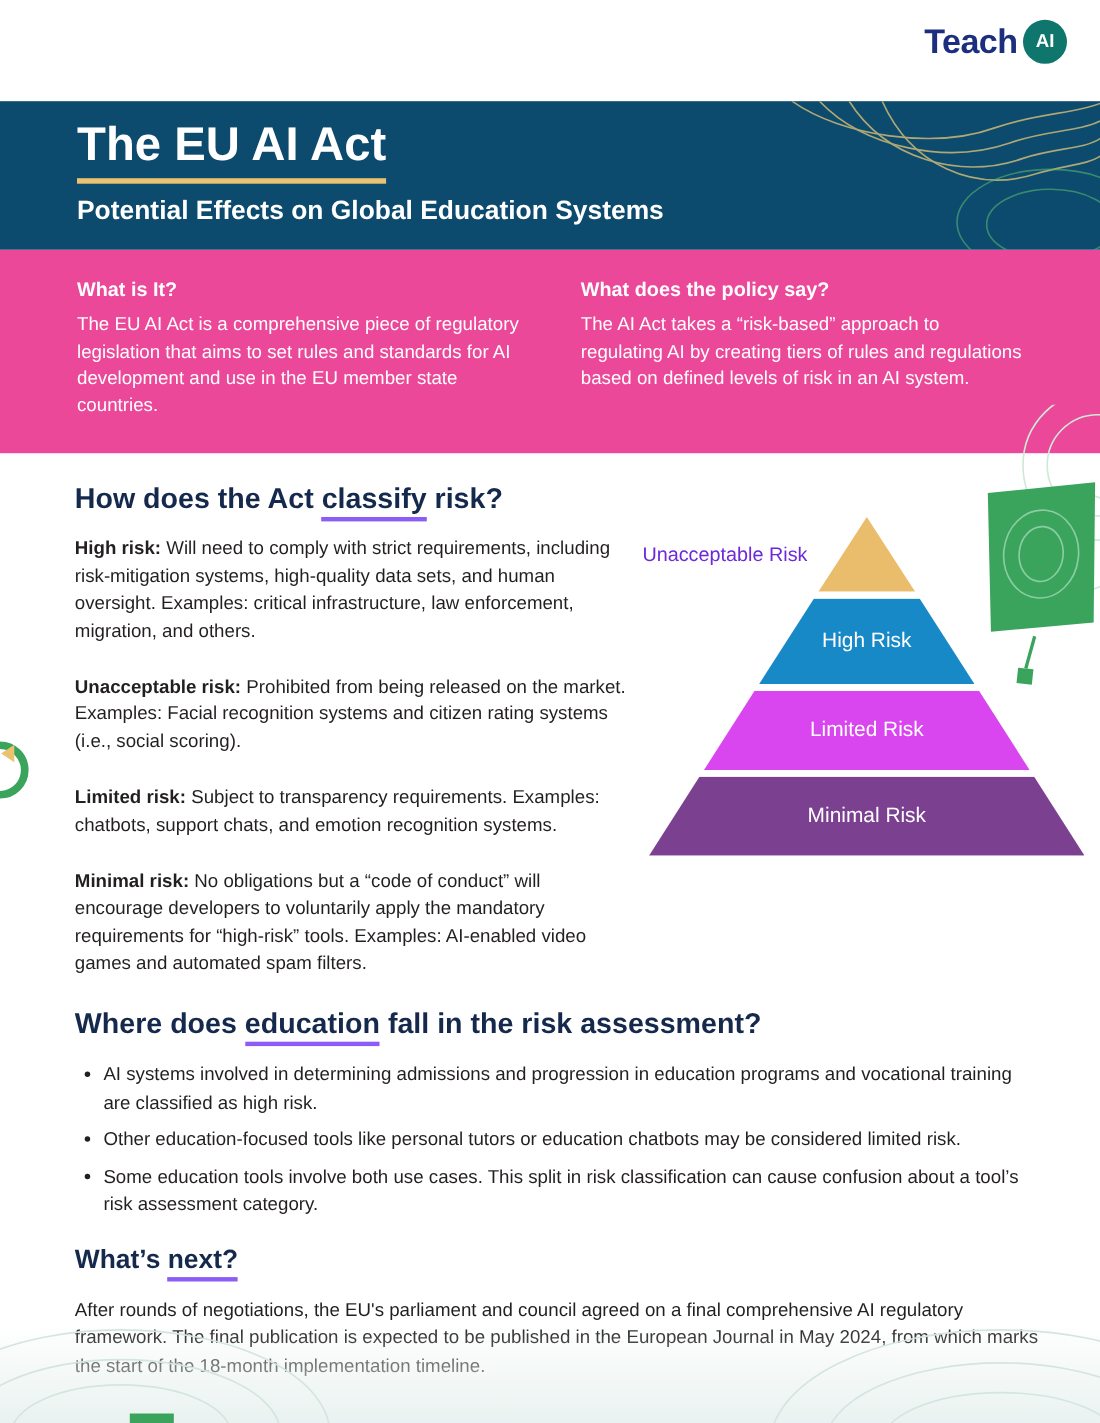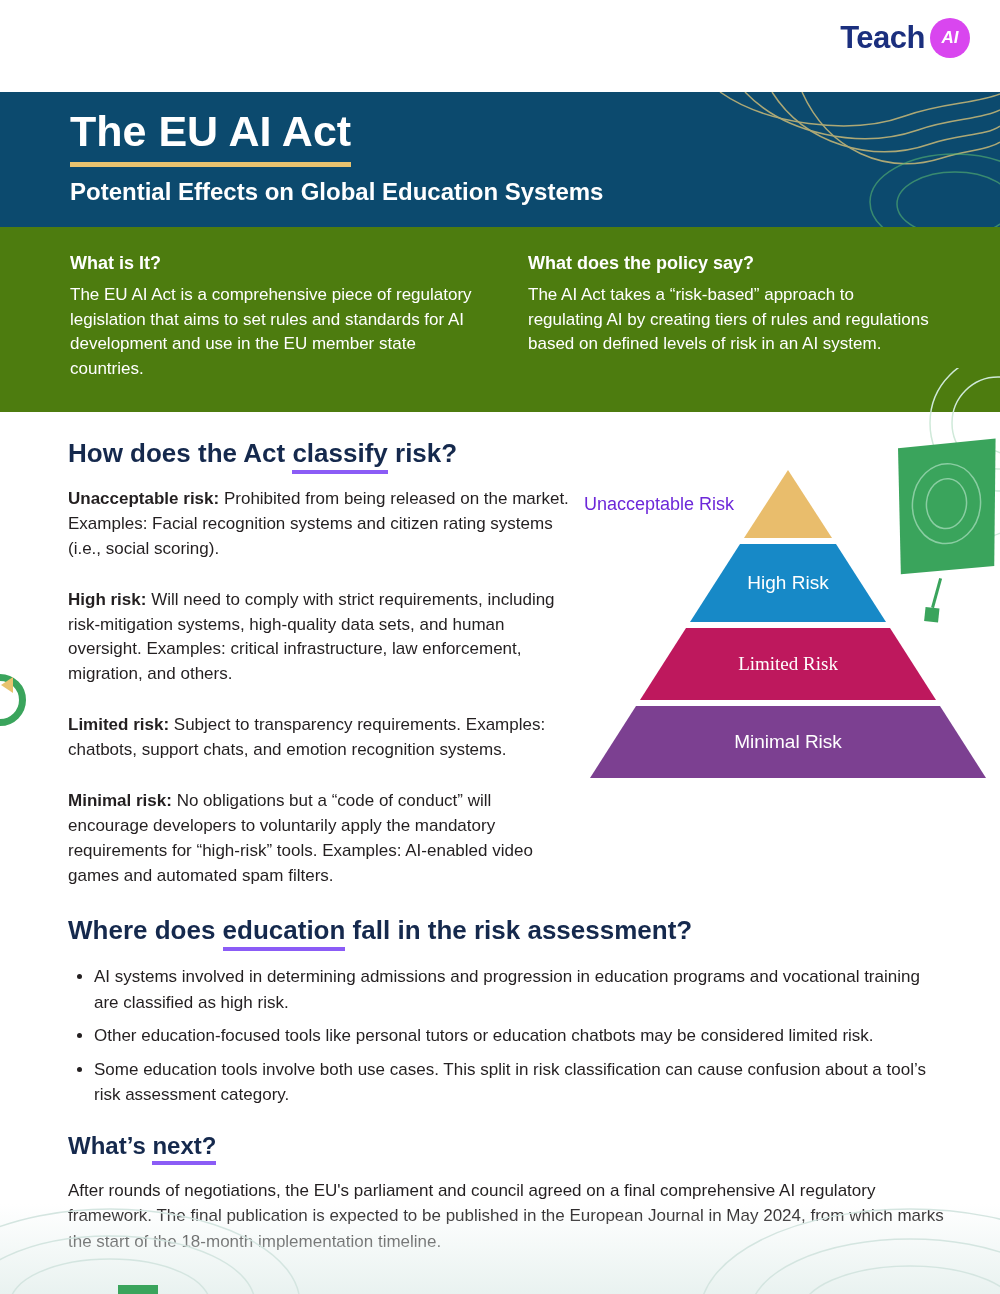--- a/index.html
+++ b/index.html
@@ -6,36 +6,36 @@
   .page {
     position:relative; width:1000px; height:1294px; overflow:hidden;
     background:#ffffff; font-family:"Liberation Sans", sans-serif; color:#222;
   }
 
   
   .header { position:relative; height:92px; }
   .logo { position:absolute; right:30px; top:18px; display:flex; align-items:center; gap:5px; }
   .logo-teach { font-size:31px; font-weight:bold; color:#1b2f7e; letter-spacing:-0.5px; }
   .logo-ai {
-    width:40px; height:40px; border-radius:50%; background:#d946ef; color:#fff;
-    font-weight:bold; font-size:17px; display:flex; align-items:center; justify-content:center;font-style:italic;
+    width:40px; height:40px; border-radius:50%; background:#0f766e; color:#fff;
+    font-weight:bold; font-size:17px; display:flex; align-items:center; justify-content:center;
   }
 
   
   .banner { position:relative; height:135px; background:#0c4a6e; padding:16px 0 0 70px; box-sizing:border-box; overflow:hidden; }
   .banner h1 {
     margin:0; display:inline-block; font-size:43px; line-height:1.1; color:#ffffff; font-weight:bold;
     border-bottom:5px solid #e9c36f; padding-bottom:7px;
   }
   .banner .subtitle { margin-top:11px; font-size:24px; font-weight:bold; color:#ffffff; }
   .banner-contours { position:absolute; right:0; top:0; pointer-events:none; }
 
   
   .intro {
-    background:#4d7c0f; color:#ffffff; display:flex; gap:56px;
+    background:#ec4899; color:#ffffff; display:flex; gap:56px;
     padding:26px 70px 30px; box-sizing:border-box; min-height:160px;
   }
   .intro .col { width:420px; }
   .intro h3 { margin:0 0 9px; font-size:18px; font-weight:bold; }
   .intro p { margin:0; font-size:17px; line-height:1.45; }
 
   
   .main { position:relative; padding:26px 68px 0; box-sizing:border-box; }
   h2.section-heading { margin:0 0 18px; font-size:26px; font-weight:bold; color:#15294d; }
   .hl { border-bottom:4px solid #8b5cf6; padding-bottom:2px; }
@@ -118,22 +118,22 @@
       <h3>What does the policy say?</h3>
       <p>The AI Act takes a “risk-based” approach to regulating AI by creating tiers of rules and regulations based on defined levels of risk in an AI system.</p>
     </div>
   </section>
 
   <div class="main">
 
     <h2 class="section-heading"><span>How does the Act </span><span class="hl">classify</span><span> risk?</span></h2>
 
     <div class="risk-items">
+      <p class="risk-item"><b>High risk:</b> <span>Will need to comply with strict requirements, including risk-mitigation systems, high-quality data sets, and human oversight. Examples: critical infrastructure, law enforcement, migration, and others.</span></p>
       <p class="risk-item"><b>Unacceptable risk:</b> <span>Prohibited from being released on the market. Examples: Facial recognition systems and citizen rating systems (i.e., social scoring).</span></p>
-      <p class="risk-item"><b>High risk:</b> <span>Will need to comply with strict requirements, including risk-mitigation systems, high-quality data sets, and human oversight. Examples: critical infrastructure, law enforcement, migration, and others.</span></p>
       <p class="risk-item"><b>Limited risk:</b> <span>Subject to transparency requirements. Examples: chatbots, support chats, and emotion recognition systems.</span></p>
       <p class="risk-item"><b>Minimal risk:</b> <span>No obligations but a “code of conduct” will encourage developers to voluntarily apply the mandatory requirements for “high-risk” tools. Examples: AI-enabled video games and automated spam filters.</span></p>
     </div>
 
     <h2 class="section-heading education-heading"><span>Where does </span><span class="hl">education</span><span> fall in the risk assessment?</span></h2>
 
     <ul class="bullets">
       <li>AI systems involved in determining admissions and progression in education programs and vocational training are classified as high risk.</li>
       <li>Other education-focused tools like personal tutors or education chatbots may be considered limited risk.</li>
       <li>Some education tools involve both use cases. This split in risk classification can cause confusion about a tool’s risk assessment category.</li>
@@ -142,21 +142,21 @@
     <h2 class="section-heading next-heading"><span>What’s </span><span class="hl">next?</span></h2>
 
     <p class="next-body">After rounds of negotiations, the EU's parliament and council agreed on a final comprehensive AI regulatory framework. The final publication is expected to be published in the European Journal in May 2024, from which marks the start of the 18-month implementation timeline.</p>
   </div>
 
   <div class="pyramid">
     <div class="tier tier0" style="background: rgb(233, 189, 108);"></div>
     <div class="tier tier1" style="background: rgb(23, 137, 199);">
         <span class="tier-label">High Risk</span>
       </div>
-    <div class="tier tier2" style="background: #be185d; font-family: Liberation Serif, serif;">
+    <div class="tier tier2" style="background: #d946ef;">
         <span class="tier-label">Limited Risk</span>
       </div>
     <div class="tier tier3" style="background: rgb(124, 64, 145);">
         <span class="tier-label">Minimal Risk</span>
       </div>
     <div class="outside-label">Unacceptable Risk</div>
   </div>
 
   <svg class="right-deco" width="150" height="330" viewBox="0 0 150 330">
     <g fill="none" stroke="#cfe9d9" stroke-width="1.5">

